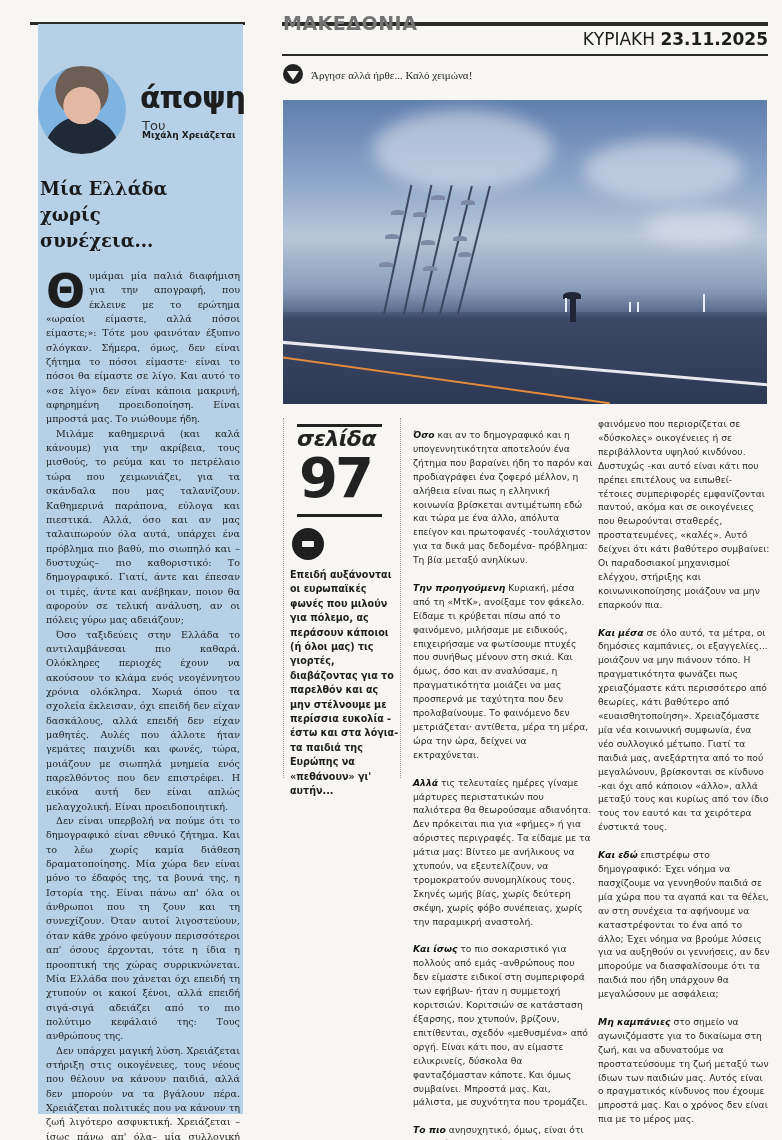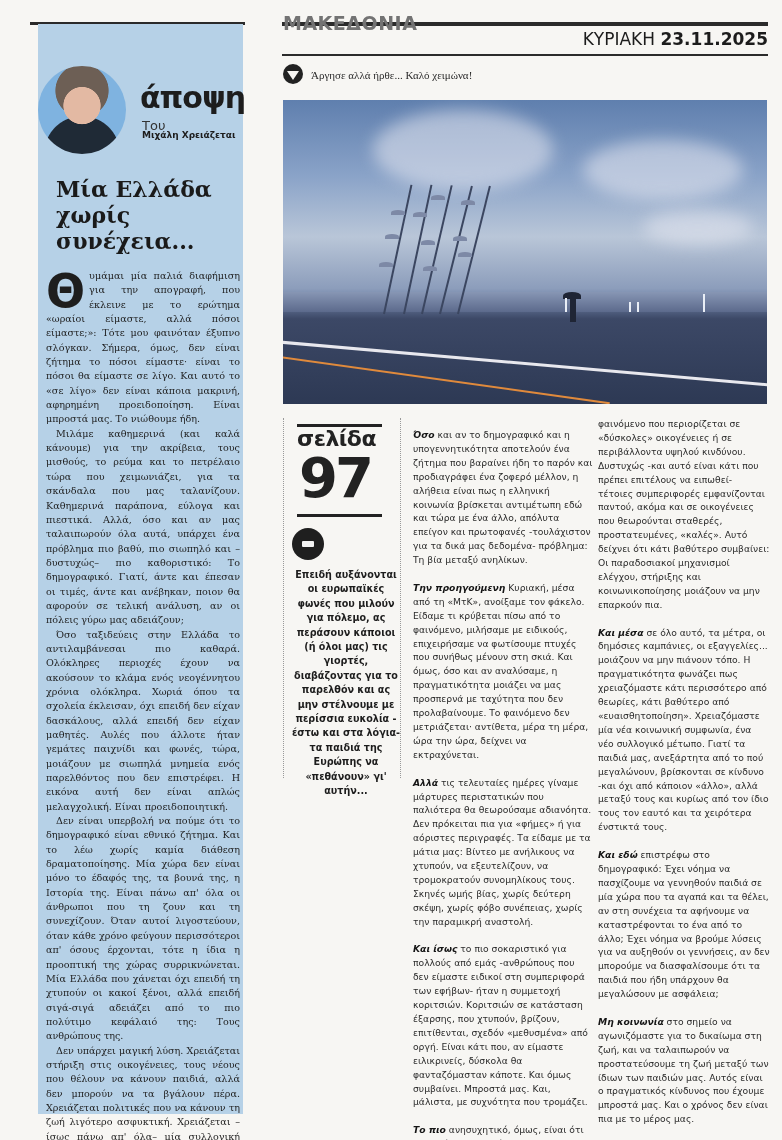--- a/index.html
+++ b/index.html
@@ -21,22 +21,22 @@
                 #7fb3e0;
     overflow: hidden;
   }
   .apopsi-label {
     position: absolute; left: 102px; top: 56px; font-family: "DejaVu Sans", sans-serif;
     font-weight: bold; font-size: 30px; letter-spacing: -1px; color: #1d1d1d;
   }
   .byline-pre { position: absolute; left: 104px; top: 94px; font-family: "DejaVu Sans", sans-serif; font-size: 13px; color: #333; }
   .byline-name { position: absolute; left: 104px; top: 106px; font-family: "DejaVu Sans", sans-serif; font-size: 9px; font-weight: bold; color: #1d1d1d; }
   .opinion-title {
-    position: absolute; left: 18px; top: 152px; width: 180px; font-family: "DejaVu Serif", serif;
-    font-weight: bold; font-size: 22px; line-height: 26px; color: #1a1a1a;
+    position: absolute; left: 2px; top: 152px; width: 180px; font-family: "DejaVu Serif", serif;
+    font-weight: bold; font-size: 18px; line-height: 26px; color: #1a1a1a;
   }
   .opinion-body {
     position: absolute; left: 8px; top: 245px; width: 194px; font-family: "DejaVu Serif", serif;
     font-size: 9.6px; line-height: 14.35px; text-align: justify; color: #1e1e1e;
   }
   .opinion-body p { margin: 0; text-indent: 10px; }
   .opinion-body p.first { text-indent: 0; }
   .dropcap {
     float: left; font-size: 46px; line-height: 40px; font-weight: bold;
     margin: 2px 4px 0 0; font-family: "DejaVu Sans", sans-serif;
@@ -68,31 +68,31 @@
   .photo .road-white { position: absolute; left: -10px; top: 240px; width: 520px; height: 3px; background: #e8e8ee; transform: rotate(5deg); transform-origin: left; }
   .photo .road-orange { position: absolute; left: -10px; top: 255px; width: 340px; height: 2px; background: #e08a3c; transform: rotate(8deg); transform-origin: left; }
   .pole { position: absolute; width: 2px; background: #3b4660; transform-origin: bottom; }
   .umb { position: absolute; width: 14px; height: 5px; border-radius: 50% 50% 0 0; background: #7d89a6; }
   .figure-person { position: absolute; left: 287px; top: 196px; width: 6px; height: 26px; background: #1f2535; }
   .figure-umbrella { position: absolute; left: 280px; top: 192px; width: 18px; height: 7px; border-radius: 50% 50% 0 0; background: #1f2535; }
   .fountain { position: absolute; width: 2px; background: #e9eef6; }
 
   
   .page-box-topline { position: absolute; left: 297px; top: 424px; width: 85px; height: 3px; background: #222; }
-  .page-label { position: absolute; left: 297px; top: 426px; font-family: "DejaVu Sans", sans-serif; font-weight: bold; font-size: 22px; letter-spacing: -0.5px; color: #222; }
+  .page-label { position: absolute; left: 297px; top: 426px; font-family: "DejaVu Sans", sans-serif; font-weight: bold; font-size: 22px; letter-spacing: -0.5px; color: #222; font-style: italic; }
   .page-number { position: absolute; left: 299px; top: 446px; font-family: "DejaVu Sans", sans-serif; font-weight: bold; font-size: 56px; letter-spacing: -3px; color: #222; line-height: 64px; }
   .page-box-botline { position: absolute; left: 297px; top: 514px; width: 85px; height: 3px; background: #222; }
   .minus-icon {
     position: absolute; left: 292px; top: 528px; width: 32px; height: 32px; border-radius: 50%; background: #1f1f1f;
     display: flex; align-items: center; justify-content: center;
   }
   .minus-icon::after { content: ""; width: 12px; height: 6px; background: #f3f3f3; border-radius: 1px; }
   .side-note {
     position: absolute; left: 290px; top: 568px; width: 112px; font-family: "DejaVu Sans", sans-serif;
-    font-weight: bold; font-size: 9.6px; line-height: 14.4px; color: #1d1d1d; text-align: center;
+    font-weight: bold; font-size: 9.6px; line-height: 14.4px; color: #1d1d1d;
   }
   .dotted-left { position: absolute; left: 283px; top: 418px; width: 0; height: 360px; border-left: 1px dotted #999; }
   .dotted-right { position: absolute; left: 400px; top: 418px; width: 0; height: 360px; border-left: 1px dotted #999; }
 
   
   .col {
     position: absolute; top: 428px; font-family: "DejaVu Sans", sans-serif;
     font-size: 9.2px; line-height: 13.9px; color: #2b2b2b;
   }
   .col p { margin: 0 0 13.9px 0; }
@@ -171,14 +171,14 @@
   <p><b>Την προηγούμενη</b><span> Κυριακή, μέσα από τη «ΜτΚ», ανοίξαμε τον φάκελο. Είδαμε τι κρύβεται πίσω από το φαινόμενο, μιλήσαμε με ειδικούς, επιχειρήσαμε να φωτίσουμε πτυχές που συνήθως μένουν στη σκιά. Και όμως, όσο και αν αναλύσαμε, η πραγματικότητα μοιάζει να μας προσπερνά με ταχύτητα που δεν προλαβαίνουμε. Το φαινόμενο δεν μετριάζεται· αντίθετα, μέρα τη μέρα, ώρα την ώρα, δείχνει να εκτραχύνεται.</span></p>
   <p><b>Αλλά</b><span> τις τελευταίες ημέρες γίναμε μάρτυρες περιστατικών που παλιότερα θα θεωρούσαμε αδιανόητα. Δεν πρόκειται πια για «φήμες» ή για αόριστες περιγραφές. Τα είδαμε με τα μάτια μας: Βίντεο με ανήλικους να χτυπούν, να εξευτελίζουν, να τρομοκρατούν συνομηλίκους τους. Σκηνές ωμής βίας, χωρίς δεύτερη σκέψη, χωρίς φόβο συνέπειας, χωρίς την παραμικρή αναστολή.</span></p>
   <p><b>Και ίσως</b><span> το πιο σοκαριστικό για πολλούς από εμάς -ανθρώπους που δεν είμαστε ειδικοί στη συμπεριφορά των εφήβων- ήταν η συμμετοχή κοριτσιών. Κοριτσιών σε κατάσταση έξαρσης, που χτυπούν, βρίζουν, επιτίθενται, σχεδόν «μεθυσμένα» από οργή. Είναι κάτι που, αν είμαστε ειλικρινείς, δύσκολα θα φανταζόμασταν κάποτε. Και όμως συμβαίνει. Μπροστά μας. Και, μάλιστα, με συχνότητα που τρομάζει.</span></p>
   <p><b>Το πιο</b><span> ανησυχητικό, όμως, είναι ότι δεν πρόκειται για ένα</span></p>
 </div>
 
 <div class="col col-b">
   <p><b></b><span>φαινόμενο που περιορίζεται σε «δύσκολες» οικογένειες ή σε περιβάλλοντα υψηλού κινδύνου. Δυστυχώς -και αυτό είναι κάτι που πρέπει επιτέλους να ειπωθεί- τέτοιες συμπεριφορές εμφανίζονται παντού, ακόμα και σε οικογένειες που θεωρούνται σταθερές, προστατευμένες, «καλές». Αυτό δείχνει ότι κάτι βαθύτερο συμβαίνει: Οι παραδοσιακοί μηχανισμοί ελέγχου, στήριξης και κοινωνικοποίησης μοιάζουν να μην επαρκούν πια.</span></p>
   <p><b>Και μέσα</b><span> σε όλο αυτό, τα μέτρα, οι δημόσιες καμπάνιες, οι εξαγγελίες... μοιάζουν να μην πιάνουν τόπο. Η πραγματικότητα φωνάζει πως χρειαζόμαστε κάτι περισσότερο από θεωρίες, κάτι βαθύτερο από «ευαισθητοποίηση». Χρειαζόμαστε μία νέα κοινωνική συμφωνία, ένα νέο συλλογικό μέτωπο. Γιατί τα παιδιά μας, ανεξάρτητα από το πού μεγαλώνουν, βρίσκονται σε κίνδυνο -και όχι από κάποιον «άλλο», αλλά μεταξύ τους και κυρίως από τον ίδιο τους τον εαυτό και τα χειρότερα ένστικτά τους.</span></p>
   <p><b>Και εδώ</b><span> επιστρέφω στο δημογραφικό: Έχει νόημα να πασχίζουμε να γεννηθούν παιδιά σε μία χώρα που τα αγαπά και τα θέλει, αν στη συνέχεια τα αφήνουμε να καταστρέφονται το ένα από το άλλο; Έχει νόημα να βρούμε λύσεις για να αυξηθούν οι γεννήσεις, αν δεν μπορούμε να διασφαλίσουμε ότι τα παιδιά που ήδη υπάρχουν θα μεγαλώσουν με ασφάλεια;</span></p>
-  <p><b>Μη κοινωνία</b><span> στο σημείο να αγωνιζόμαστε για το δικαίωμα στη ζωή, και να ταλαιπωρούν να προστατεύσουμε τη ζωή μεταξύ των ίδιων των παιδιών μας. Αυτός είναι ο πραγματικός κίνδυνος που έχουμε μπροστά μας. Και ο χρόνος δεν είναι πια με το μέρος μας.</span></p>
+  <p><b>Μη καμπάνιες</b><span> στο σημείο να αγωνιζόμαστε για το δικαίωμα στη ζωή, και να αδυνατούμε να προστατεύσουμε τη ζωή μεταξύ των ίδιων των παιδιών μας. Αυτός είναι ο πραγματικός κίνδυνος που έχουμε μπροστά μας. Και ο χρόνος δεν είναι πια με το μέρος μας.</span></p>
 </div>
 
 </body></html>

